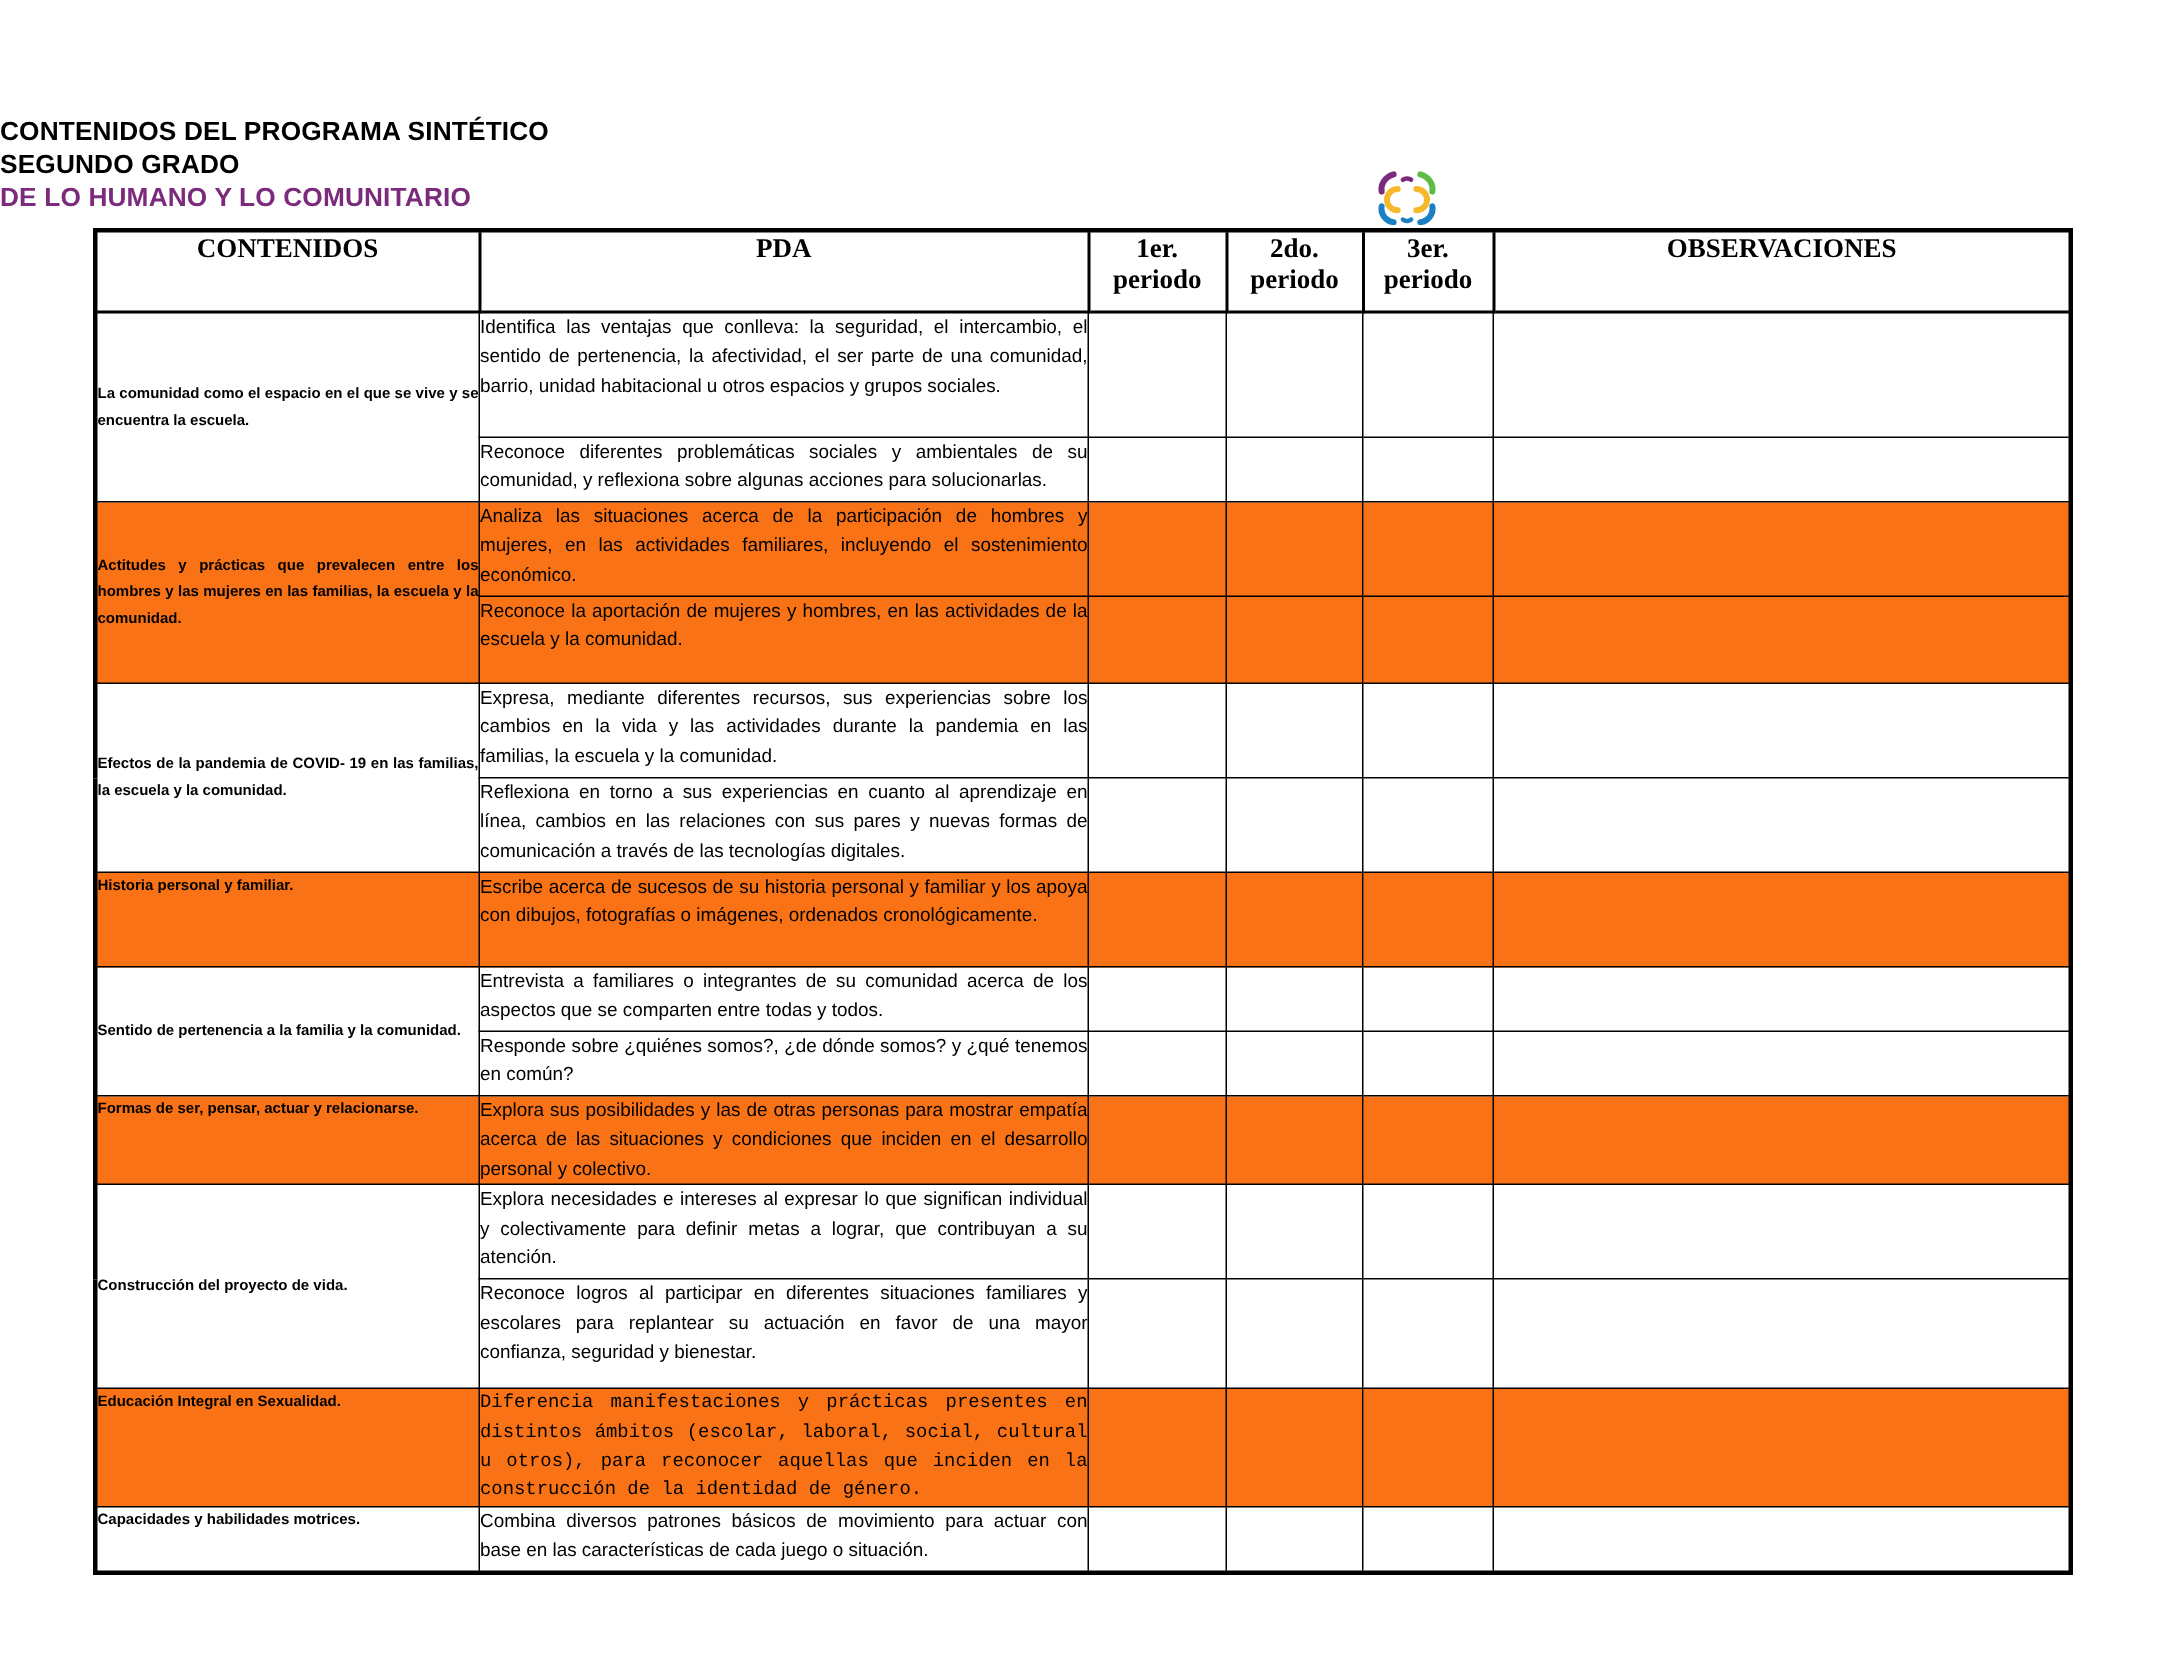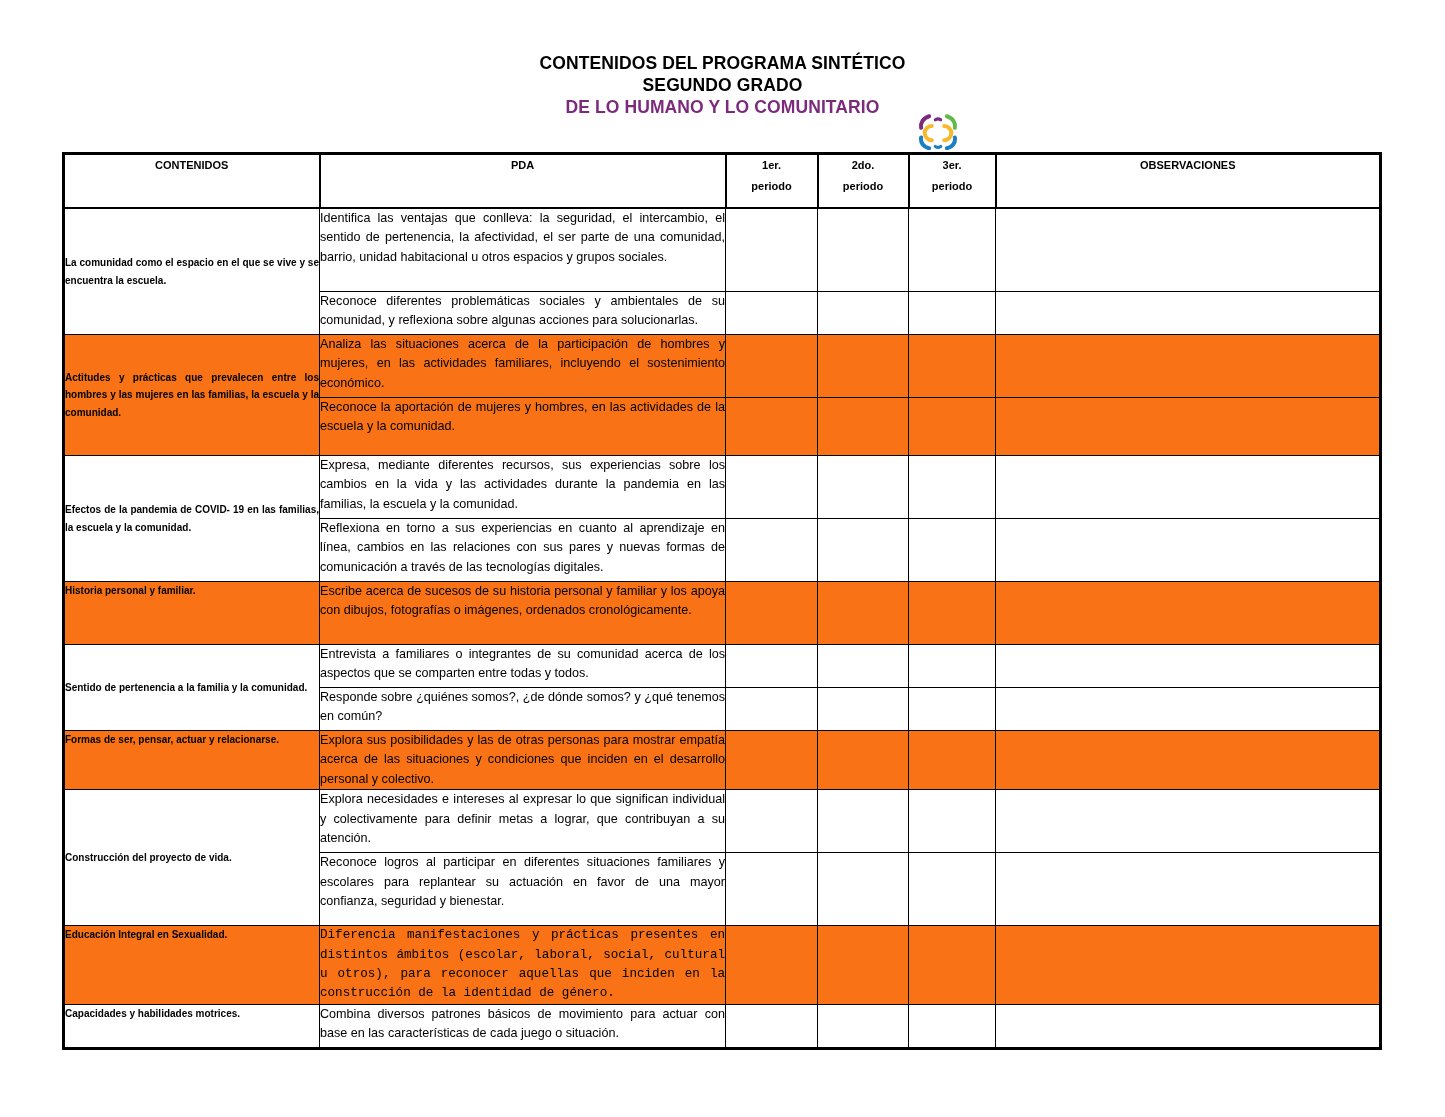--- a/index.html
+++ b/index.html
@@ -11,22 +11,21 @@
     width: 1445px;
     height: 1117px;
     font-family: "Liberation Sans", sans-serif;
     color: #000000;
     position: relative;
     overflow: hidden;
   }
 
   
   .doc-header {
-    padding-top: 52px;
-    text-align: center;
+    padding-top: 76px;
     position: relative;
   }
   .doc-title-line {
     font-family: "Liberation Sans", sans-serif;
     font-weight: bold;
     font-size: 17.5px;
     letter-spacing: 0.1px;
     line-height: 22px;
     color: #000000;
   }
@@ -58,23 +57,23 @@
     border: 1.4px solid #000000;
     vertical-align: top;
     padding: 0;
   }
 
   
   thead th {
     border: 2.2px solid #000000 !important;
     text-align: center;
     vertical-align: middle;
-    font-family: Liberation Sans, sans-serif;
+    font-family: Liberation Serif, serif;
     font-weight: bold;
-    font-size: 11px;
+    font-size: 18px;
     line-height: 21px;
     height: 52px;
     background: #ffffff;
   }
 
   
   col.c-contenidos { width: 256px; }
   col.c-pda        { width: 406px; }
   col.c-p1         { width: 92px; }
   col.c-p2         { width: 91px; }

